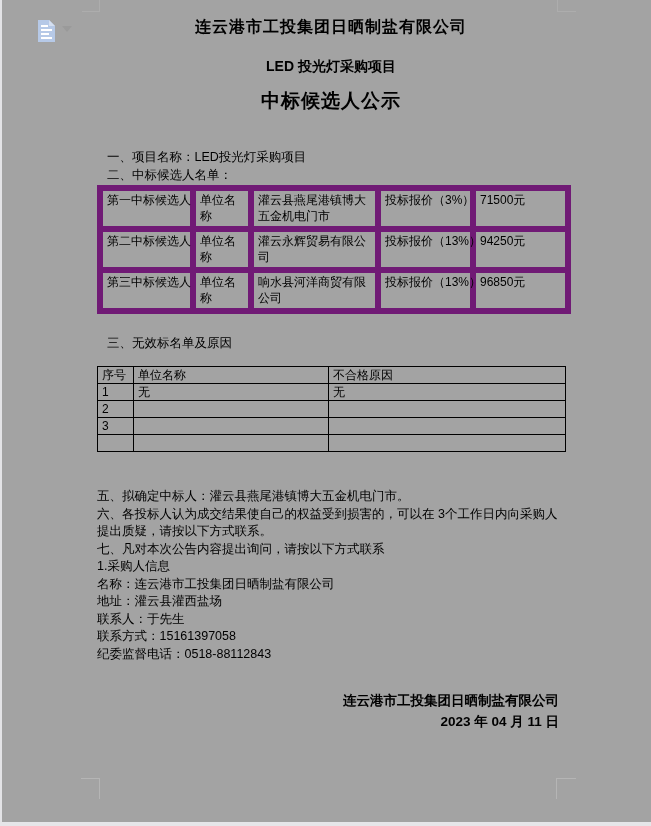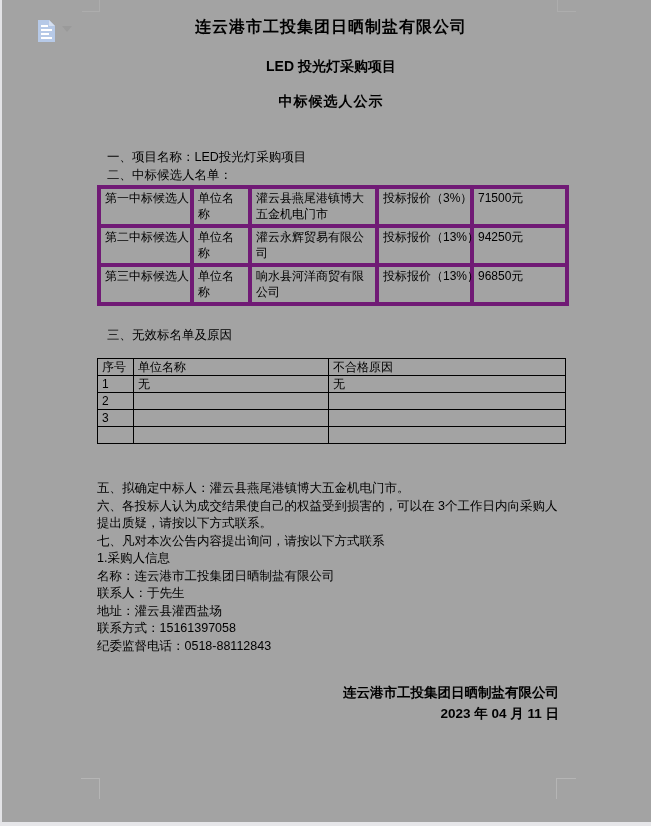--- a/index.html
+++ b/index.html
@@ -20,27 +20,27 @@
   .crop-br { left:556px; top:778px; width:20px; height:21px; border-left:1px solid #b5b5b5;  border-top:1px solid #b5b5b5; }
   
   .paste-btn { position:absolute; left:34px; top:15px; width:44px; height:30px; cursor:pointer; }
   .paste-doc { position:absolute; left:2px; top:2px; }
   .paste-arrow { position:absolute; left:28px; top:11px; width:0; height:0;
     border-left:5px solid transparent; border-right:5px solid transparent; border-top:6px solid #9a9a9a; }
   
   .content { position:absolute; left:97px; top:0; width:468px; }
   .title1 { margin-top:16px; text-align:center; font-weight:bold; font-size:16px; line-height:21px; letter-spacing:1px; }
   .title2 { margin-top:20px; text-align:center; font-weight:bold; font-size:14px; line-height:18px; }
-  .title3 { margin-top:17px; text-align:center; font-weight:bold; font-size:14px; line-height:18px; letter-spacing:1px; }
+  .title3 { margin-top:17px; text-align:center; font-weight:bold; font-size:19px; line-height:18px; letter-spacing:1px; }
   .sec { font-size:12.5px; line-height:18px;margin-left:10px; }
   .sec-1 { margin-top:38px; }
   .sec-3 { margin-top:20px; }
   table { border-collapse:collapse; table-layout:fixed; width:468px; }
   .tbl1 { margin-top:1px; border:1.5px solid #000; font-size:12px; }
-  .tbl1 td { border:4px solid #701a75; padding:1px 4px 2px 4px; line-height:16px; vertical-align:top; word-break:break-all; }
+  .tbl1 td { border:6px solid #701a75; padding:1px 4px 2px 4px; line-height:16px; vertical-align:top; word-break:break-all; }
   .tbl1 td:nth-child(4), .tbl1 td:nth-child(1) { white-space:nowrap; }
   .tbl2 { margin-top:14px; border:1.5px solid #000; font-size:12px; }
   .tbl2 th, .tbl2 td { border:1px solid #000; padding:0 4px; height:17px; line-height:16px;
     text-align:left; font-weight:normal; vertical-align:middle; }
   .paras { margin-top:36px; font-size:12.5px; line-height:17.5px; }
   .paras p { word-break:break-all; }
   .footer { margin-top:27px; text-align:right; font-weight:bold; font-size:13.5px; line-height:21px; padding-right:6px; }
 </style>
 </head>
 <body>
@@ -146,22 +146,22 @@
           </tr>
         </tbody>
     </table>
 
     <div class="paras">
       <p>五、拟确定中标人：灌云县燕尾港镇博大五金机电门市。</p>
       <p>六、各投标人认为成交结果使自己的权益受到损害的，可以在 3个工作日内向采购人提出质疑，请按以下方式联系。</p>
       <p>七、凡对本次公告内容提出询问，请按以下方式联系</p>
       <p>1.采购人信息</p>
       <p>名称：连云港市工投集团日晒制盐有限公司</p>
+      <p>地址：灌云县灌西盐场</p>
       <p>联系人：于先生</p>
-      <p>地址：灌云县灌西盐场</p>
       <p>联系方式：15161397058</p>
       <p>纪委监督电话：0518-88112843</p>
     </div>
 
     <div class="footer">
       <p>连云港市工投集团日晒制盐有限公司</p>
       <p>2023 年 04 月 11 日</p>
     </div>
   </div>
 </div>

